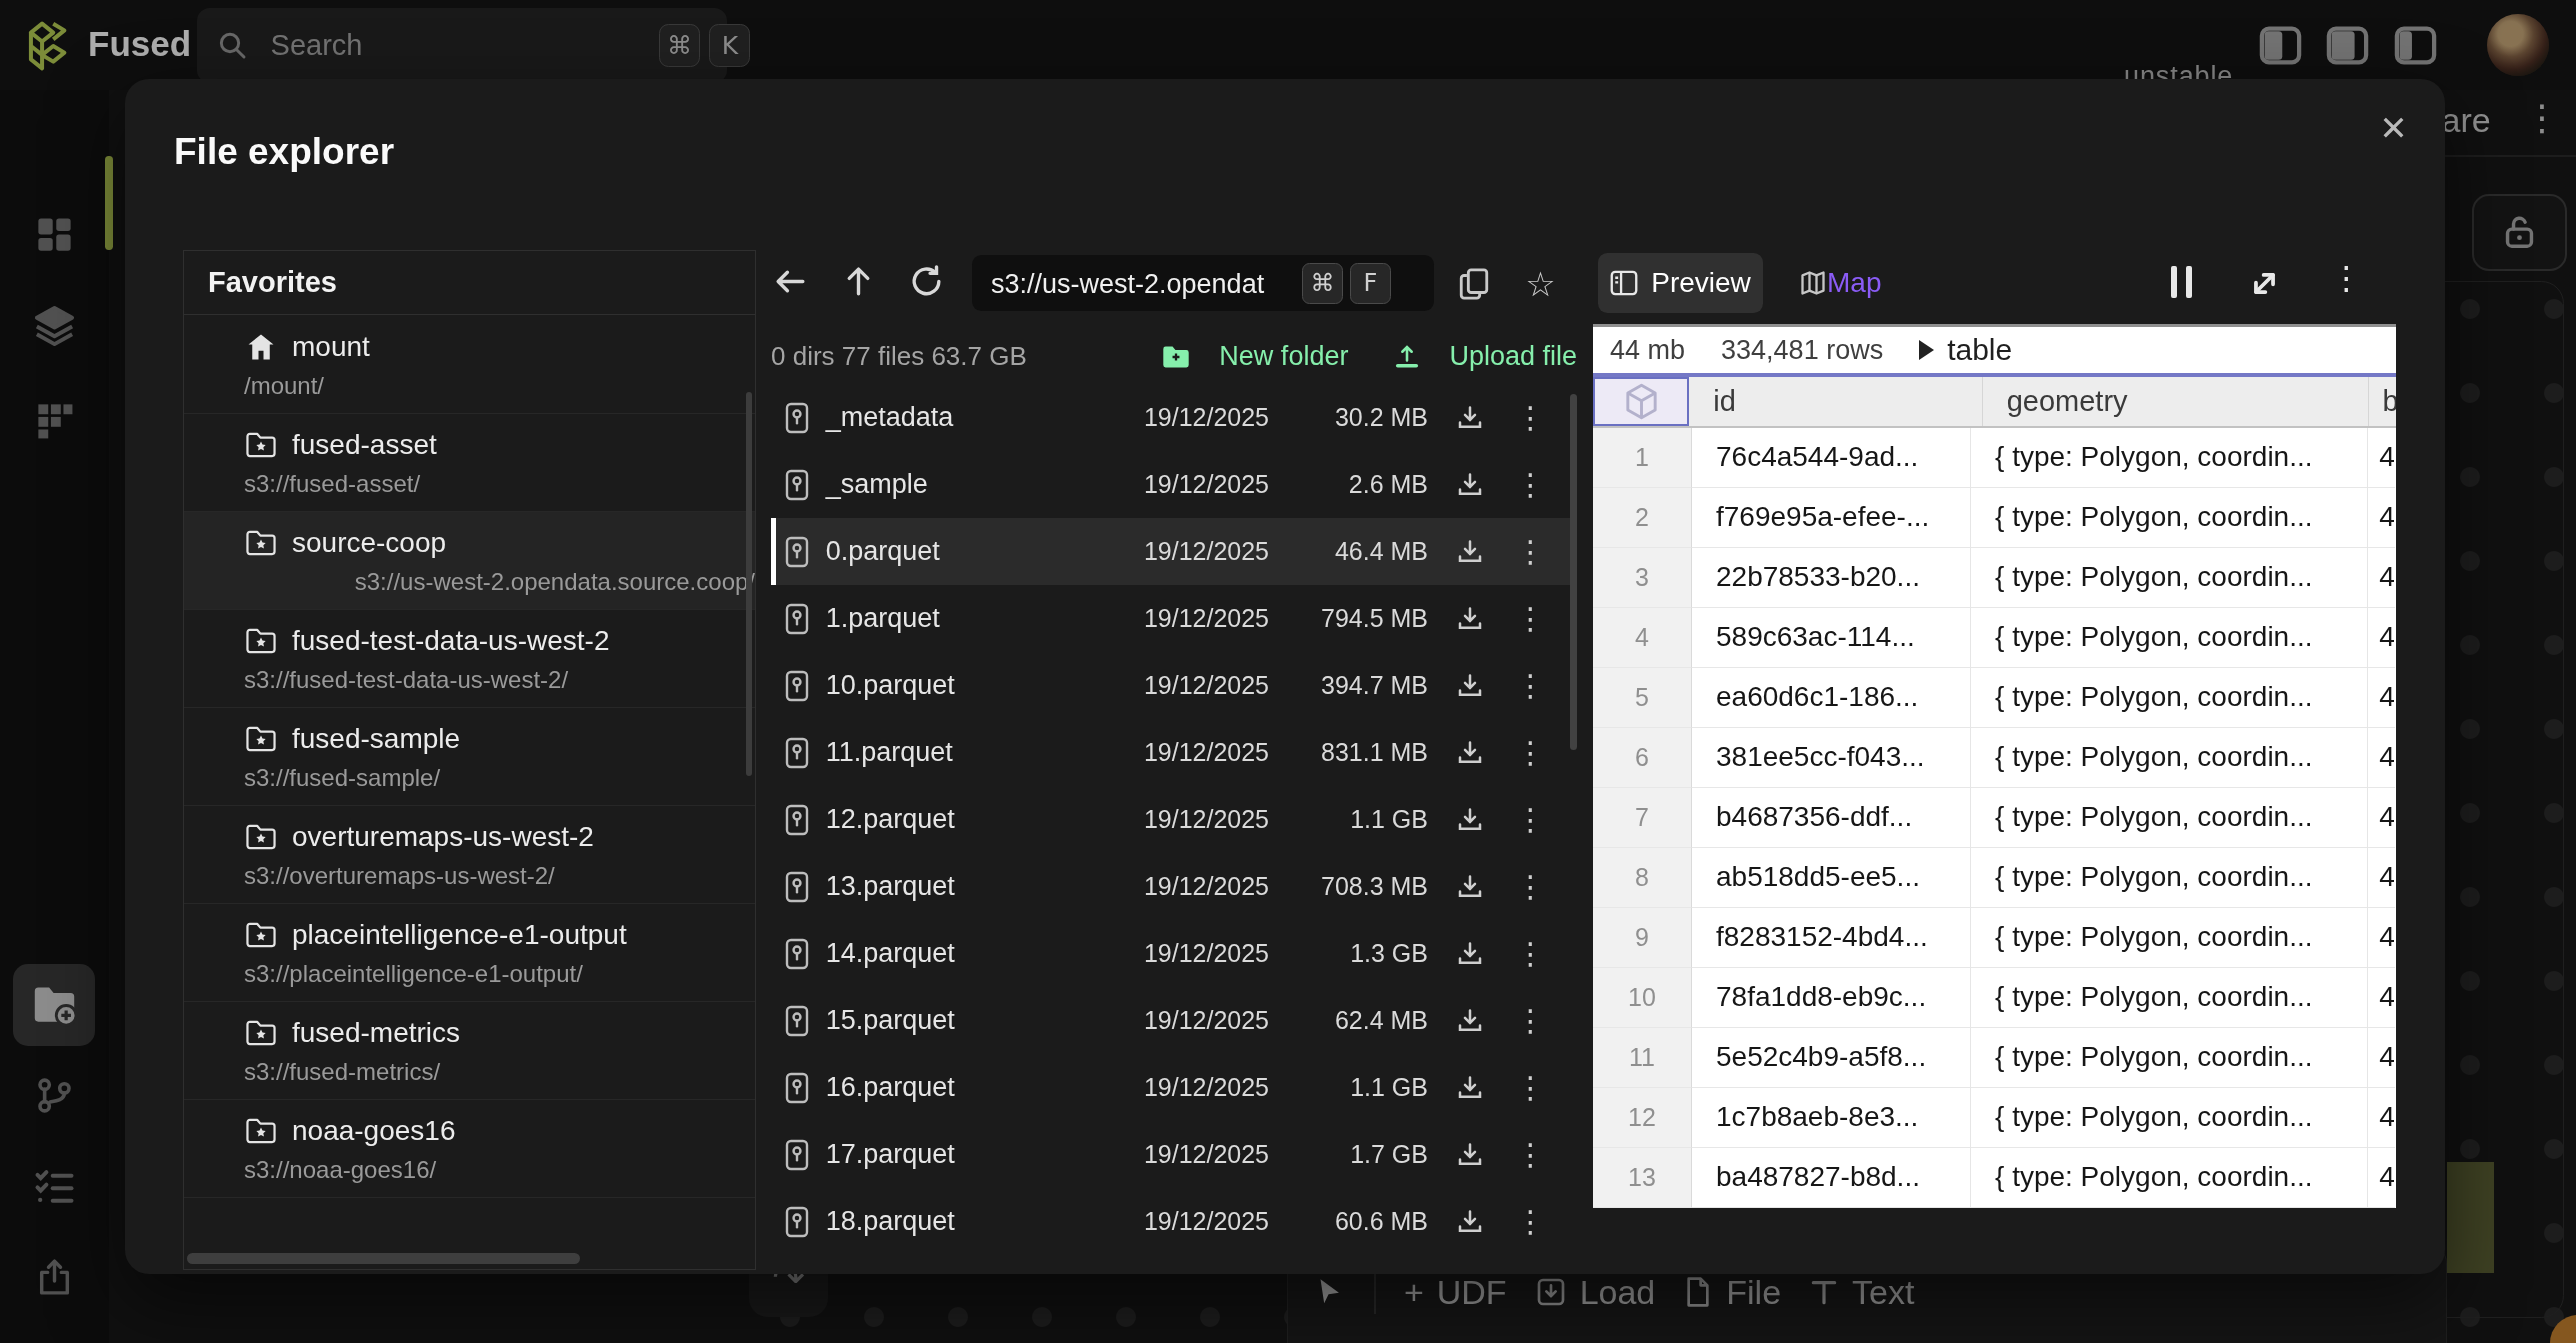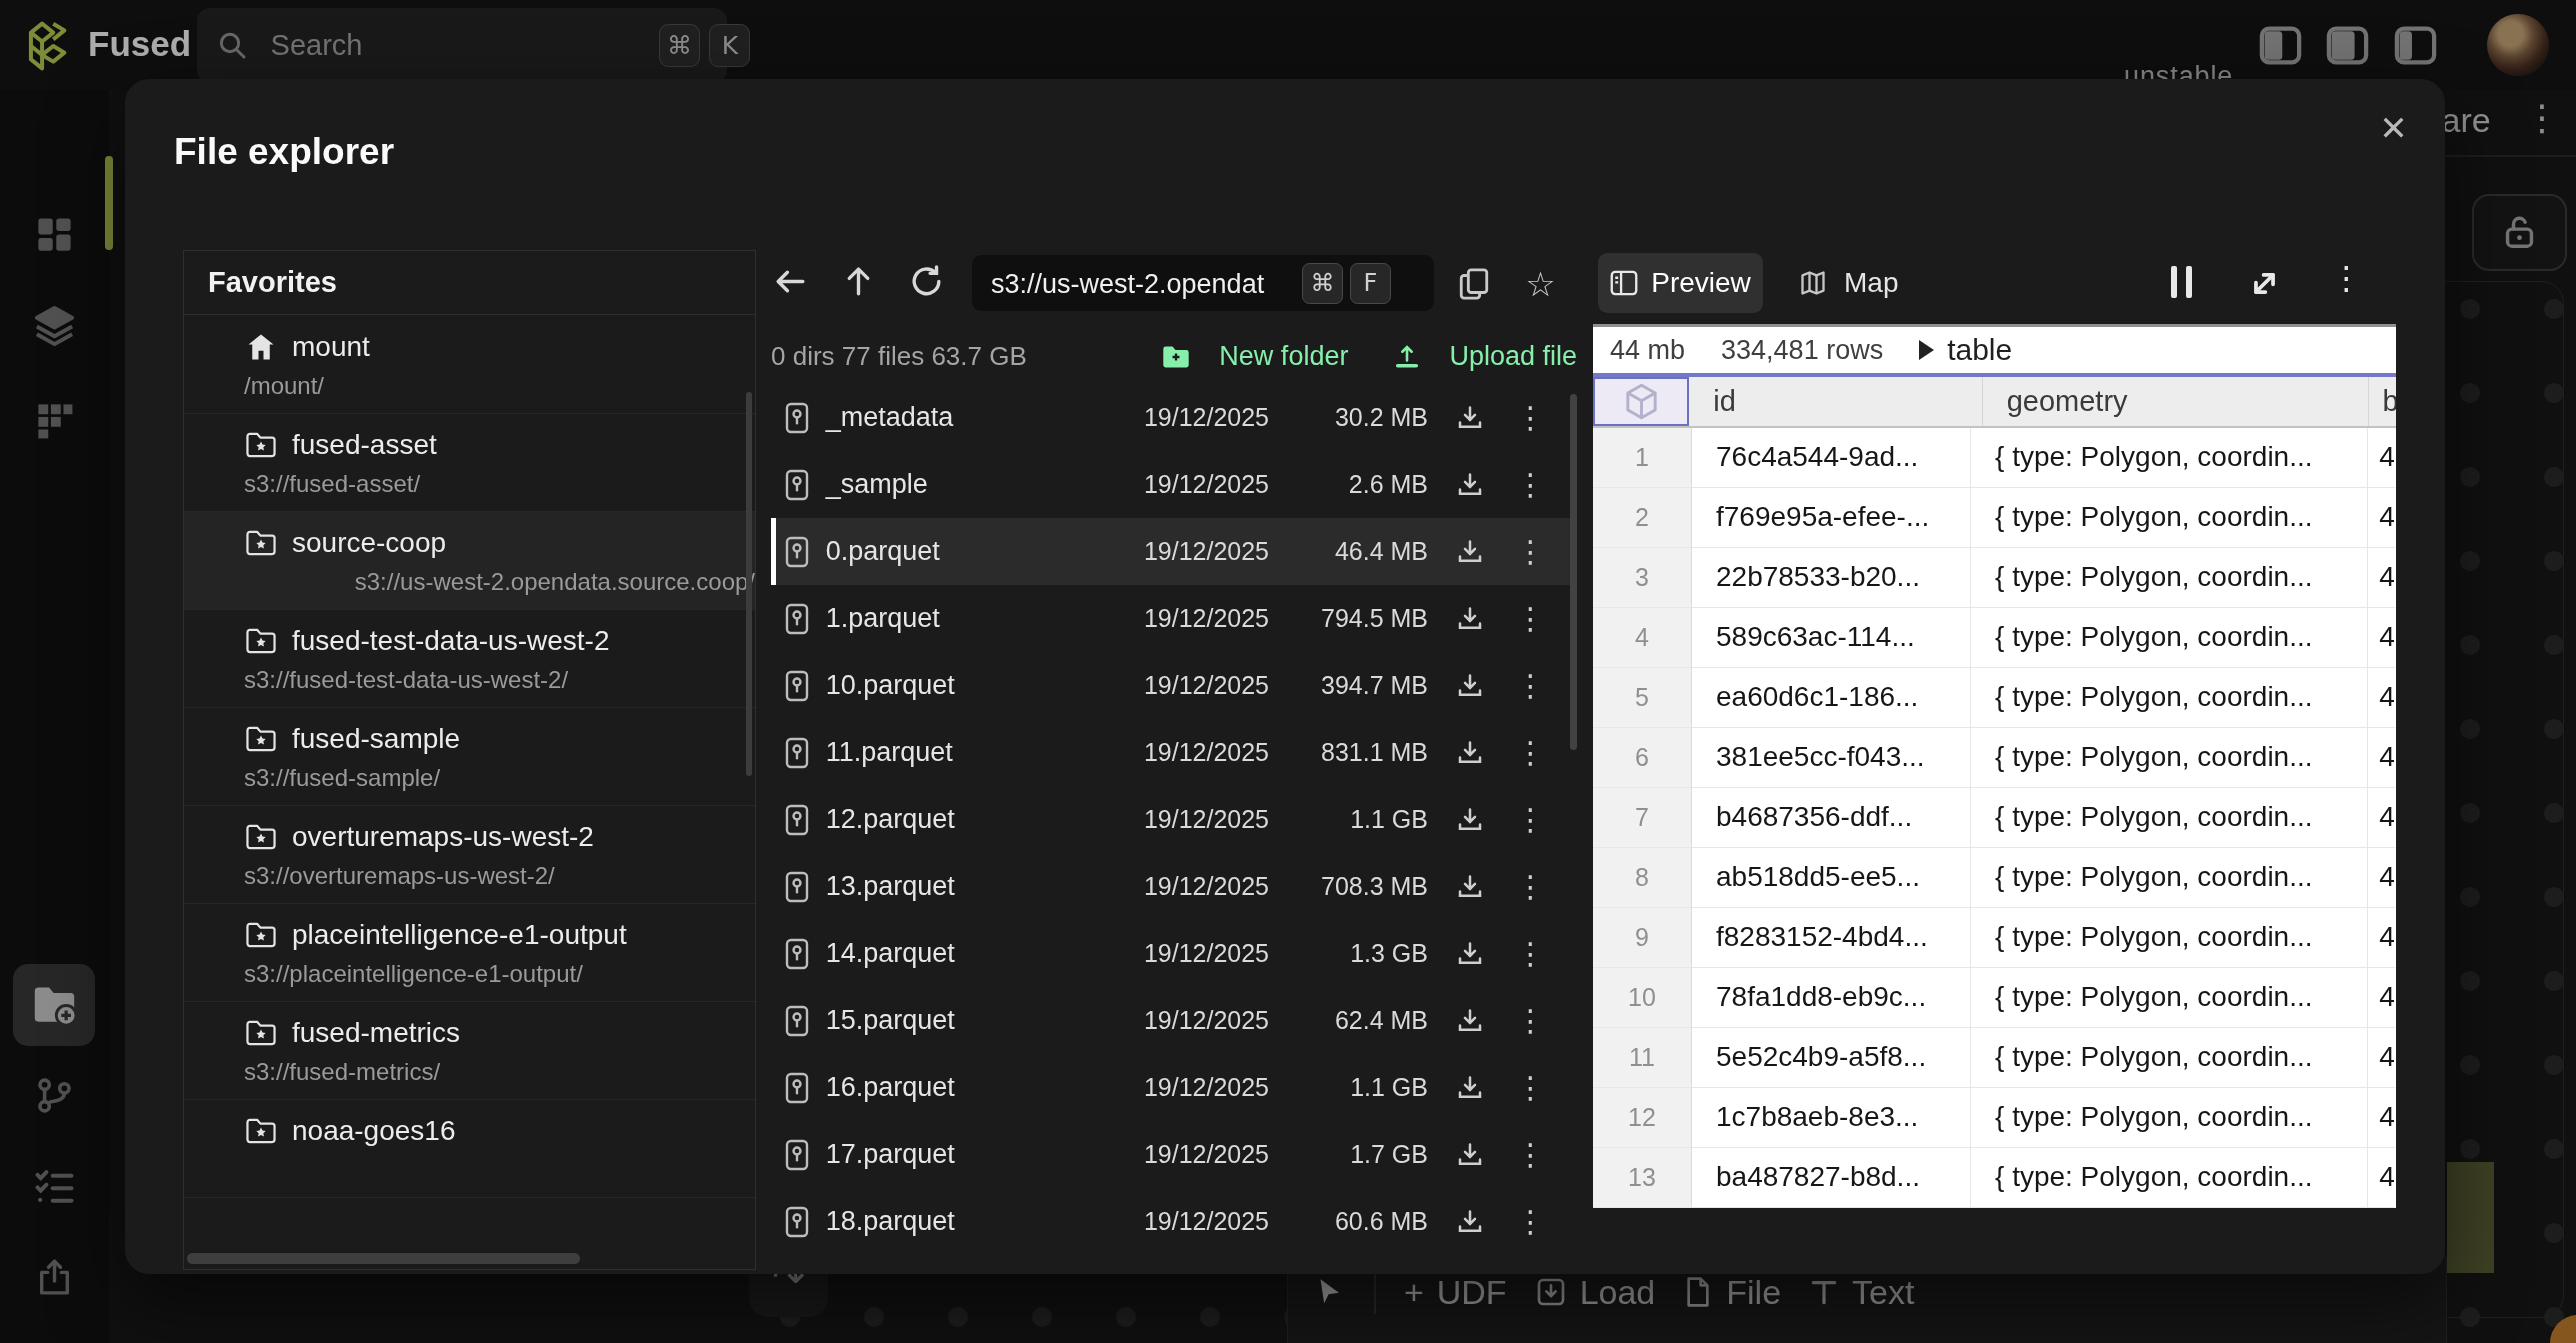--- a/index.html
+++ b/index.html
@@ -104,22 +104,22 @@
   .fr-sp{flex:1;}
   .fr-date{width:178px;text-align:right;font-size:25px;color:#dadada;font-weight:500;}
   .fr-size{width:159px;text-align:right;font-size:25px;color:#dadada;font-weight:500;}
   .fr-dl{width:84px;display:flex;justify-content:center;color:#cfcfcf;cursor:pointer;}
   .fr-kebab{width:37px;text-align:center;color:#cfcfcf;font-size:30px;margin-right:28px;cursor:pointer;font-family:"DejaVu Sans",sans-serif;}
   .file-vscroll{position:absolute;left:1445px;top:315px;width:6.6px;height:356px;border-radius:3.7px;background:#424242;}
 
   
   .tab-pill{position:absolute;left:1473px;top:174px;width:165px;height:60px;background:#303030;border-radius:9.4px;
     display:flex;align-items:center;justify-content:center;gap:13px;color:#fff;font-size:28px;font-weight:500;cursor:pointer;}
-  .tab-map{position:absolute;left:1674px;top:174px;height:60px;display:flex;align-items:center;gap:17px;
-    color:#e5e5e5;font-size:28px;font-weight:500;cursor:pointer;}
+  .tab-map{position:absolute;left:1674px;top:174px;height:60px;display:flex;align-items:center;gap:0;
+    color:#8b5cf6;font-size:28px;font-weight:500;cursor:pointer;}
   .pv-pause{position:absolute;left:2038px;top:187px;width:37px;height:34px;display:flex;gap:8.4px;justify-content:center;cursor:pointer;}
   .pv-pause span{width:6.6px;height:32px;background:#e8e8e8;border-radius:1.9px;}
   .pv-expand{position:absolute;left:2119px;top:184px;width:41px;height:41px;color:#e8e8e8;cursor:pointer;}
   .pv-kebab{position:absolute;left:2203px;top:180px;width:37px;height:49px;color:#e8e8e8;font-size:32px;text-align:center;cursor:pointer;font-family:"DejaVu Sans",sans-serif;}
 
   .preview-box{position:absolute;left:1468px;top:245px;width:803px;height:884px;background:#fff;box-sizing:border-box;}
   .summary-bar{height:49px;border-top:3.7px solid #8f8f8f;box-sizing:border-box;display:flex;align-items:center;
     padding-left:17px;gap:36px;}
   .sum-text{font-size:27px;color:#3f3f3f;}
   .node-row{display:flex;align-items:center;gap:13px;cursor:pointer;}
@@ -437,20 +437,21 @@
             <div class="fav-name-row">
 
               <span class="fi ic-folder">
                 <svg width="32" height="28" viewBox="0 0 26 22" fill="none" stroke="currentColor" stroke-width="1.8" stroke-linejoin="round">
                   <path d="M2 4a2 2 0 0 1 2-2h6l2.5 3H22a2 2 0 0 1 2 2v11a2 2 0 0 1-2 2H4a2 2 0 0 1-2-2z"></path>
                   <path d="M13 8.2l1.2 2.4 2.6.4-1.9 1.8.5 2.6-2.4-1.2-2.4 1.2.5-2.6-1.9-1.8 2.6-.4z" fill="currentColor" stroke="none"></path>
                 </svg>
               </span>
               <span class="fav-name">noaa-goes16</span>
             </div>
+            <div class="fav-path">s3://noaa-goes16/</div>
           </div>
 
       </div>
       <div class="fav-vscroll"></div>
       <div class="fav-hscroll"></div>
     </div>
 
     <div class="nav-btn" style="left:639px;">
       <svg width="37" height="37" viewBox="0 0 24 24" fill="none" stroke="currentColor" stroke-width="2.2" stroke-linecap="round" stroke-linejoin="round">
           <path d="M20 12H4M10 6l-6 6 6 6"></path>

